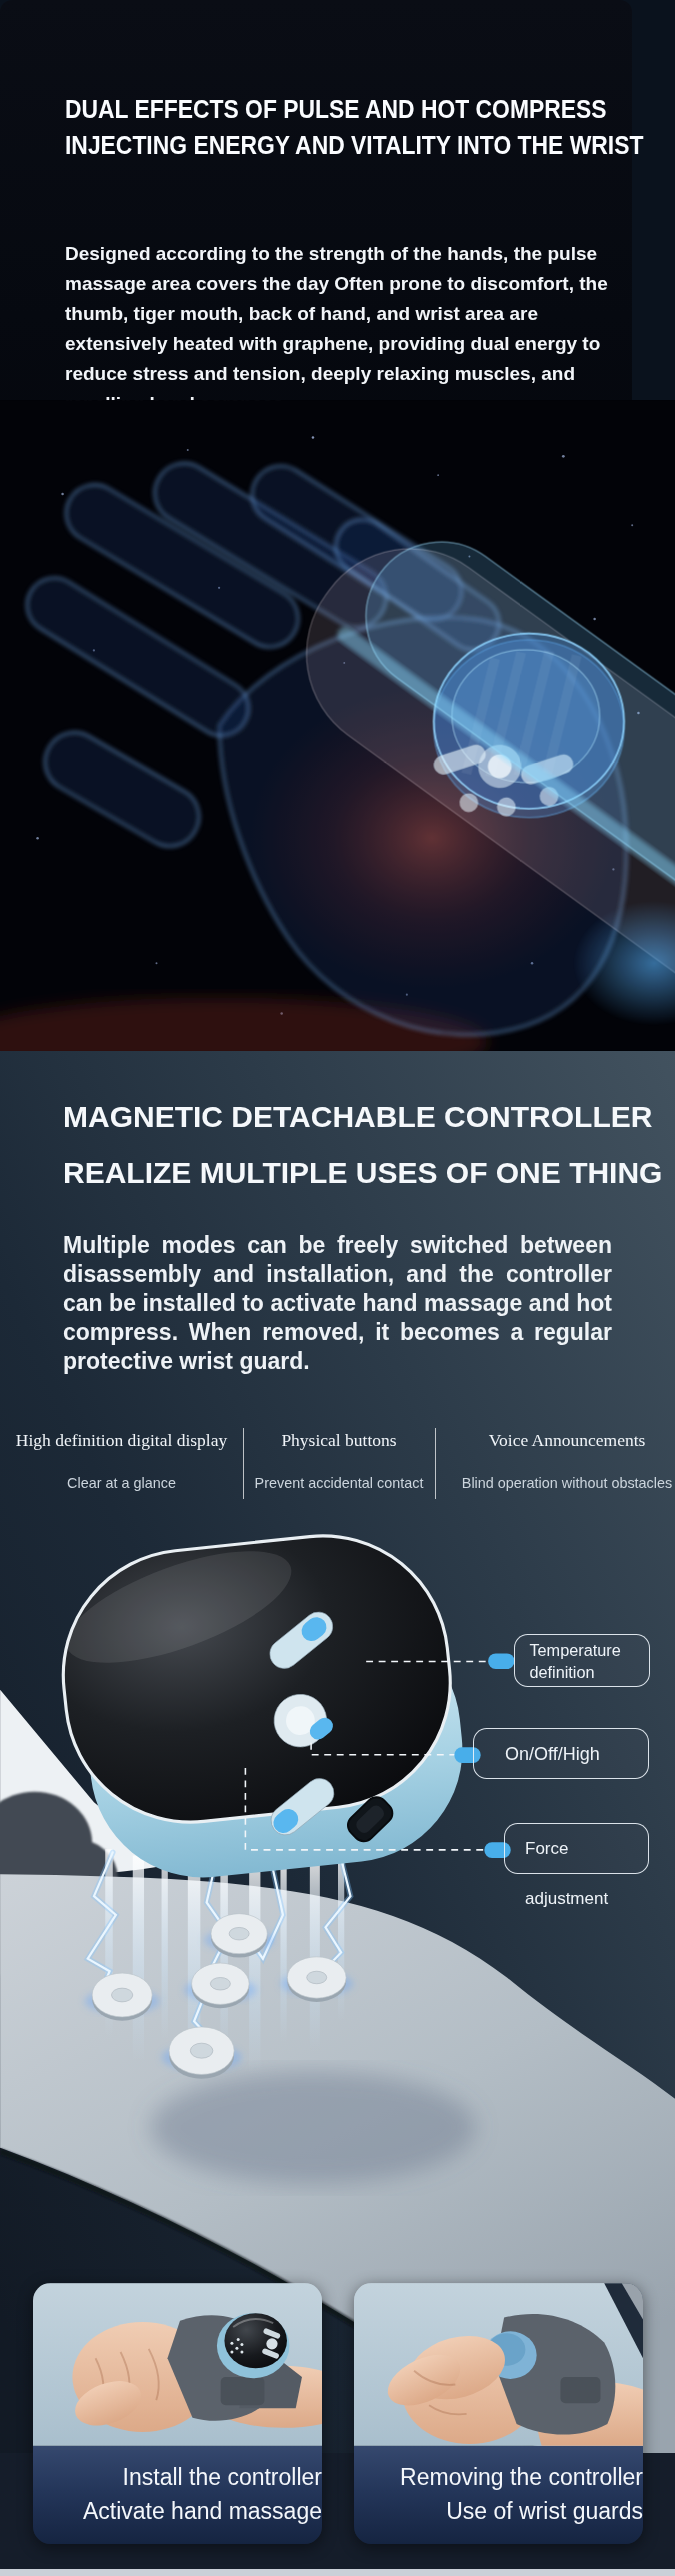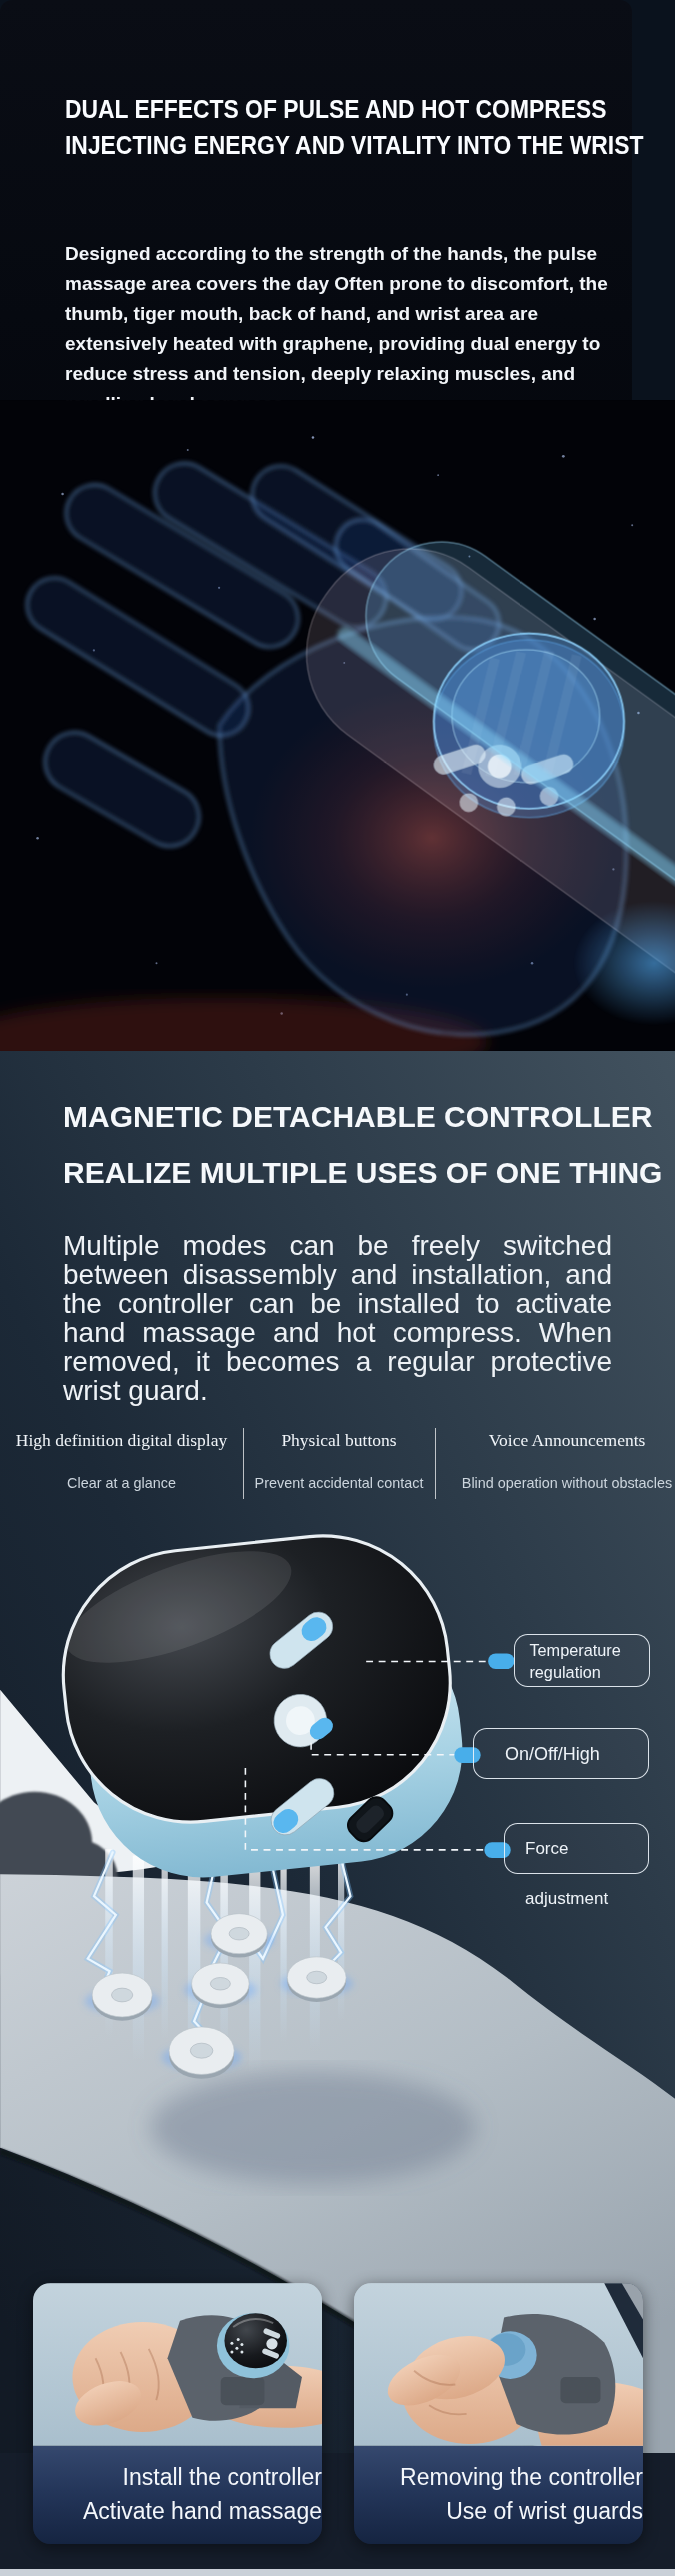--- a/index.html
+++ b/index.html
@@ -13,21 +13,21 @@
   .hero-title{position:absolute;left:65px;color:#fafcff;font-weight:bold;font-size:26px;
         letter-spacing:0px;white-space:nowrap;transform:scaleX(.88);transform-origin:left center;}
   .hero-par{position:absolute;left:65px;top:209px;width:546px;color:#f2f5f9;
         font-size:19px;font-weight:bold;line-height:30px;margin-top:30px;}
 
   
   .magnetic{position:absolute;left:0;top:1051px;width:676px;height:1402px;
         background:linear-gradient(to bottom left,#42525f 0%,#2c3b49 32%,#1c2937 58%,#121a25 95%);}
   .mag-title{position:absolute;left:63px;color:#f5f8fb;font-weight:bold;font-size:30px;white-space:nowrap;}
   .mag-par{position:absolute;left:63px;top:180px;width:549px;color:#eef2f6;
-        font-size:28px;font-weight:normal;line-height:29px;text-align:justify;}
+        font-size:23px;font-weight:bold;line-height:29px;text-align:justify;}
   .feature-col{position:absolute;top:375px;height:75px;text-align:center;}
   .feature-title{font-size:17.5px;color:#f0f4f8;line-height:21px;margin-top:3.8px;font-family:Liberation Serif, serif;}
   .feature-sub{font-size:14.4px;color:#ccd5dd;margin-top:24px;}
   .feature-divider{position:absolute;top:377px;width:0.6px;height:71px;background:rgba(255,255,255,.7);}
 
   
   .callout{position:absolute;border:1.3px solid rgba(234,241,247,.92);border-radius:13.8px;
         color:#eef3f8;background:rgba(255,255,255,0.02);}
   .co1{left:514px;top:583px;width:136px;height:53px;font-size:16.3px;line-height:22px;
         padding:4.4px 0 0 14.4px;box-sizing:border-box;}
@@ -309,21 +309,21 @@
         <path d="M392,385 L392,516 L790,516"></path>
       </g>
 
       <g fill="#48aeea">
         <rect x="780" y="202" width="42" height="25" rx="12"></rect>
         <rect x="726" y="352" width="42" height="25" rx="12"></rect>
         <rect x="774" y="504" width="42" height="25" rx="12"></rect>
       </g>
     </svg>
 
-    <div class="callout co1">Temperature regulation</div>
+    <div class="callout co1">Temperature definition</div>
     <div class="callout co2">On/Off/High</div>
     <div class="callout co3">Force adjustment</div>
   </div>
 
   <div class="footer"></div>
 
   <div class="card card-left">
     <svg class="card-photo" viewBox="0 0 462 260">
       <defs>
         <linearGradient id="cbg1" x1="0" y1="0" x2="0" y2="1">

